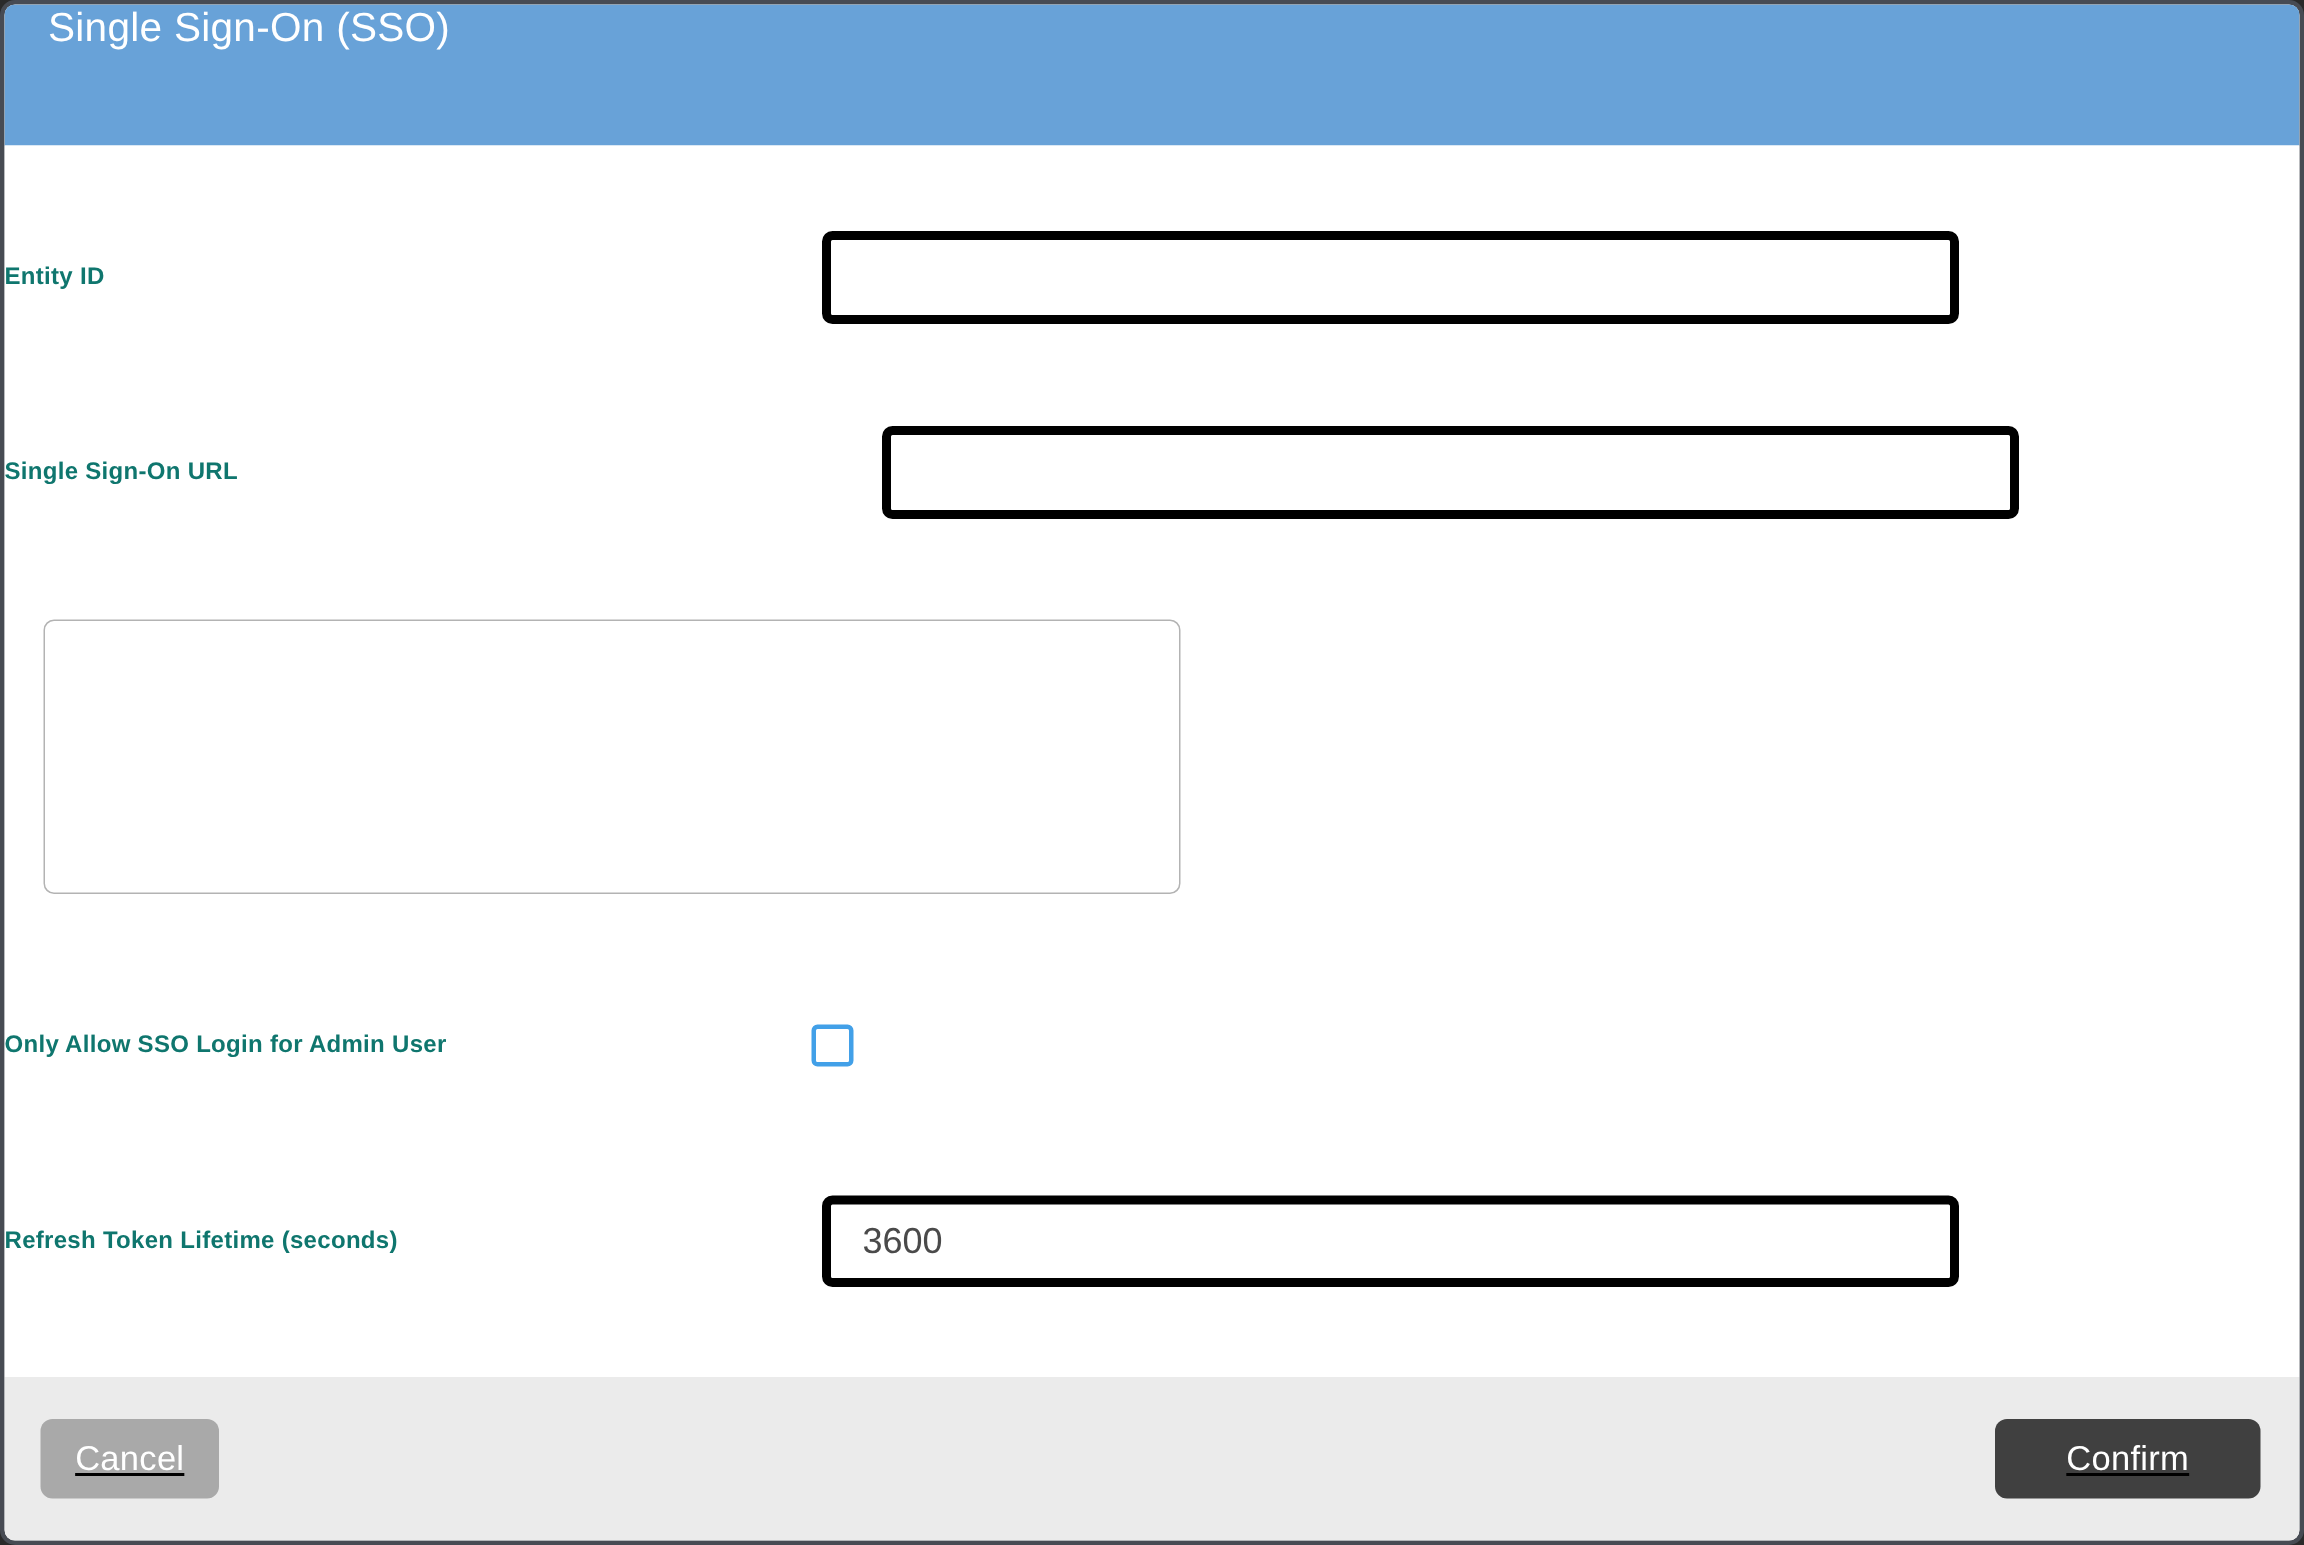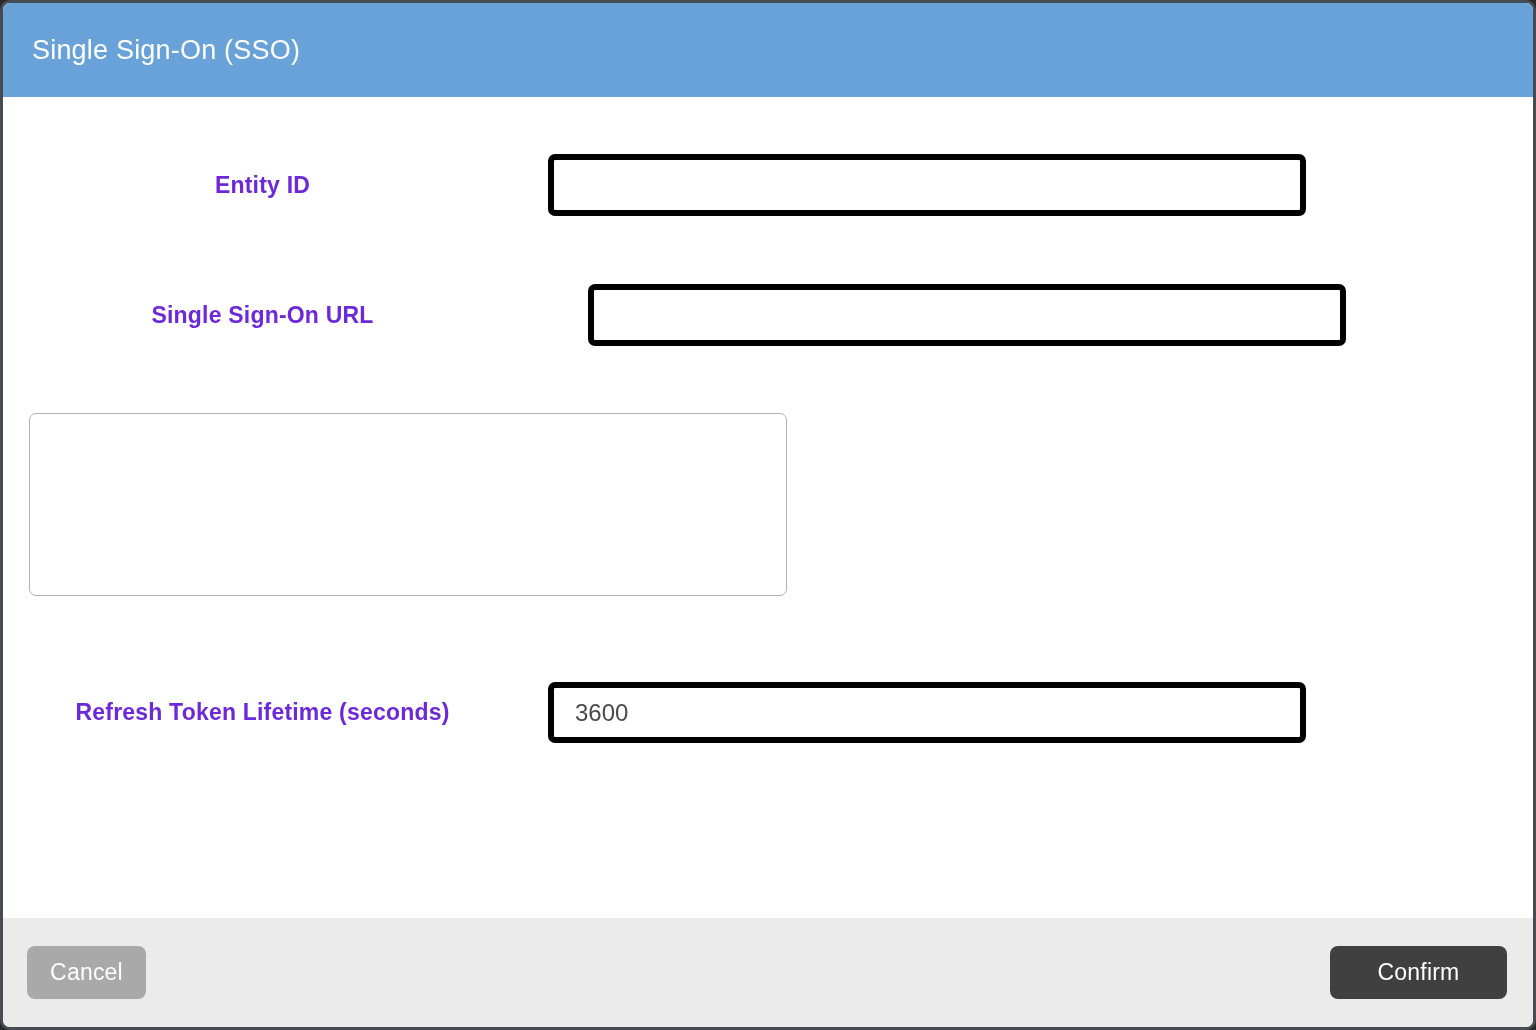--- a/index.html
+++ b/index.html
@@ -16,45 +16,45 @@
     overflow: hidden;
     display: flex;
     flex-direction: column;
     background: #ffffff;
   }
   .header {
     flex: none;
     height: 94px;
     background: #68a2d8;
     display: flex;
-    align-items: center;
+    align-items: flex-start;
     padding-left: 29px;
   }
   .header-title {
     color: #ffffff;
     font-size: 27px;
     font-weight: 400;
     letter-spacing: 0.2px;
   }
   .main {
     flex: 1 1 auto;
     background: #ffffff;
     overflow: hidden;
   }
   .row {
     display: flex;
     align-items: center;
   }
   .label-cell {
     width: 519px;
     flex: none;
-    text-align: center;
+    text-align: left;
     font-weight: 700;
-    font-size: 23px;
-    color: #6d28d9;
+    font-size: 16px;
+    color: #0f766e;
     letter-spacing: 0.2px;
   }
   .field-cell {
     flex: none;
     margin-left: 26px;
     width: 758px;
   }
   .row-entity   { margin-top: 57px; height: 62px; }
   .row-url      { margin-top: 68px; height: 62px; gap: 40px; }
   .row-cert     { margin-top: 67px; height: 183px; }
@@ -96,20 +96,21 @@
     cursor: pointer;
   }
   .footer {
     flex: none;
     height: 109px;
     background: #ebebeb;
     display: flex;
     align-items: center;
     justify-content: space-between;
     padding: 0 26px 0 24px;
+    text-decoration: underline;
   }
   .btn {
     height: 53px;
     border: none;
     border-radius: 8px;
     font-family: "Liberation Sans", sans-serif;
     font-size: 23px;
     color: #ffffff;
     cursor: pointer;
     letter-spacing: 0.2px;
@@ -147,20 +148,24 @@
         <input class="text-input" type="text" value="" style="">
       </div>
     </div>
 
     <div class="row row-cert">
       <div class="field-cell">
         <textarea class="textarea-input" style=""></textarea>
       </div>
     </div>
 
+    <div class="row row-checkbox">
+      <label class="label-cell">Only Allow SSO Login for Admin User</label>
+      <div class="checkbox" role="checkbox" aria-checked="false"></div>
+    </div>
 
     <div class="row row-refresh">
       <label class="label-cell">Refresh Token Lifetime (seconds)</label>
       <div class="field-cell" style="height:100%;">
         <input class="text-input" type="text" value="3600" style="">
       </div>
     </div>
 
   </div>
 

